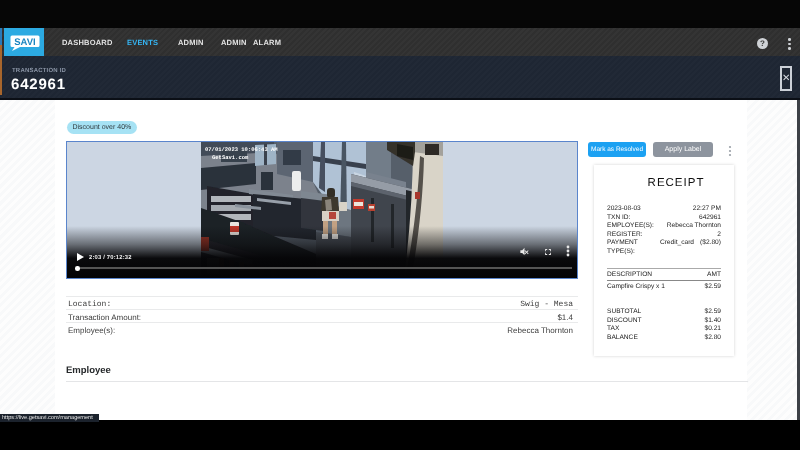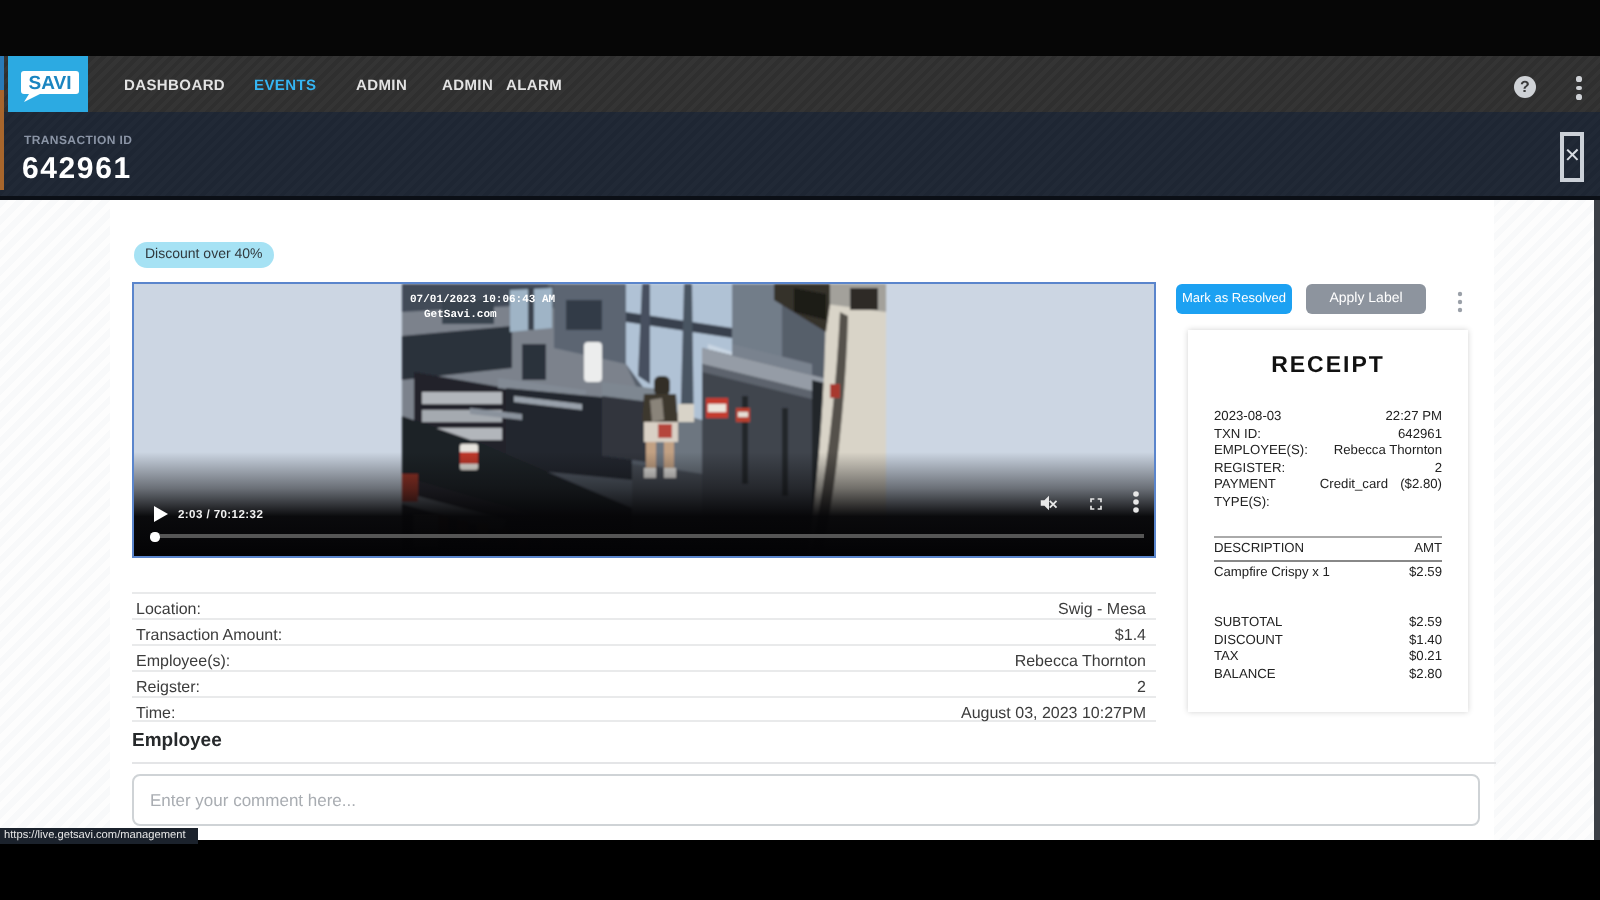--- a/index.html
+++ b/index.html
@@ -57,21 +57,21 @@
   #cdiv { position:absolute; left:66px; top:281px; width:682px; height:1px; background:#e4e5e7; }
   #cbox { position:absolute; left:66px; top:287px; width:674px; height:26px; border:1px solid #cfd3d6; border-radius:4px; background:#fff; }
   #cbox span { position:absolute; left:8px; top:7px; font-size:8.5px; color:#a9adb2; }
 
   
   #btnResolve { position:absolute; left:588px; top:42px; width:58px; height:15px; background:#1ca1f2; border-radius:3px; color:#fff; font-size:6.5px; text-align:center; line-height:15px; white-space:nowrap; }
   #btnLabel { position:absolute; left:653px; top:42px; width:60px; height:15px; background:#8d949e; border-radius:3px; color:#fff; font-size:7px; text-align:center; line-height:15px; white-space:nowrap; }
   #btndots { position:absolute; left:728px; top:44px; }
 
   #receipt { position:absolute; left:594px; top:65px; width:140px; height:191px; background:#fff; box-shadow:0 0 3px rgba(0,0,0,0.18); font-size:6.6px; color:#222; }
-  #receipt h1 { position:absolute; left:0; top:12px; width:100%; text-align:center; font-size:11.5px; font-weight:bold; letter-spacing:1px; color:#111; }
+  #receipt h1 { position:absolute; left:12px; top:12px; width:100%; text-align:center; font-size:11.5px; font-weight:normal; letter-spacing:1px; color:#111; }
   .rrow { position:absolute; left:13px; width:114px; height:8.6px; }
   .rrow .rl { position:absolute; left:0; top:0; }
   .rrow .rr { position:absolute; right:0; top:0; }
   .rrow .rm { position:absolute; right:27px; top:0; }
   #rdiv1 { position:absolute; left:13px; top:103px; width:114px; height:1px; background:#aaa; }
   #rdiv2 { position:absolute; left:13px; top:114.5px; width:114px; height:1px; background:#888; }
 
   
   #bottomblack { left:0; top:420px; width:800px; height:30px; background:#000; }
   #urltip { left:0; top:414px; width:99px; height:8px; background:#1b222c; color:#e8e8e8; font-size:5.6px; line-height:8px; padding-left:2px; white-space:nowrap; }
@@ -235,46 +235,35 @@
         <svg width="4" height="12" viewBox="0 0 4 12">
           <circle cx="2" cy="2" r="1.4" fill="#e8e8e8"></circle>
           <circle cx="2" cy="6" r="1.4" fill="#e8e8e8"></circle>
           <circle cx="2" cy="10" r="1.4" fill="#e8e8e8"></circle>
         </svg>
       </div>
       <div id="vbar"></div>
       <div id="vdot"></div>
     </div>
 
-    <div class="trow" style="top:196px;">
+    <div class="trow" style="top:196px;font-family:Liberation Mono, monospace;">
       <span class="lab">Location:</span>
       <span class="val">Swig - Mesa</span>
     </div>
     <div class="trow" style="top:209px;">
       <span class="lab">Transaction Amount:</span>
       <span class="val">$1.4</span>
     </div>
     <div class="trow" style="top:222px;">
       <span class="lab">Employee(s):</span>
       <span class="val">Rebecca Thornton</span>
     </div>
-    <div class="trow" style="top:235px;">
-      <span class="lab">Reigster:</span>
-      <span class="val">2</span>
-    </div>
-    <div class="trow" style="top:248px; border-bottom:1px solid #e9eaeb;">
-      <span class="lab">Time:</span>
-      <span class="val">August 03, 2023 10:27PM</span>
-    </div>
 
     <div id="commentsH">Employee</div>
     <div id="cdiv"></div>
-    <div id="cbox">
-      <span>Enter your comment here...</span>
-    </div>
 
     <div id="btnResolve">Mark as Resolved</div>
     <div id="btnLabel">Apply Label</div>
     <div id="btndots"><svg width="4" height="12" viewBox="0 0 4 12">
         <circle cx="2" cy="2" r="1.1" fill="#9aa0a8"></circle>
         <circle cx="2" cy="6" r="1.1" fill="#9aa0a8"></circle>
         <circle cx="2" cy="10" r="1.1" fill="#9aa0a8"></circle>
       </svg></div>
 
     <div id="receipt">

